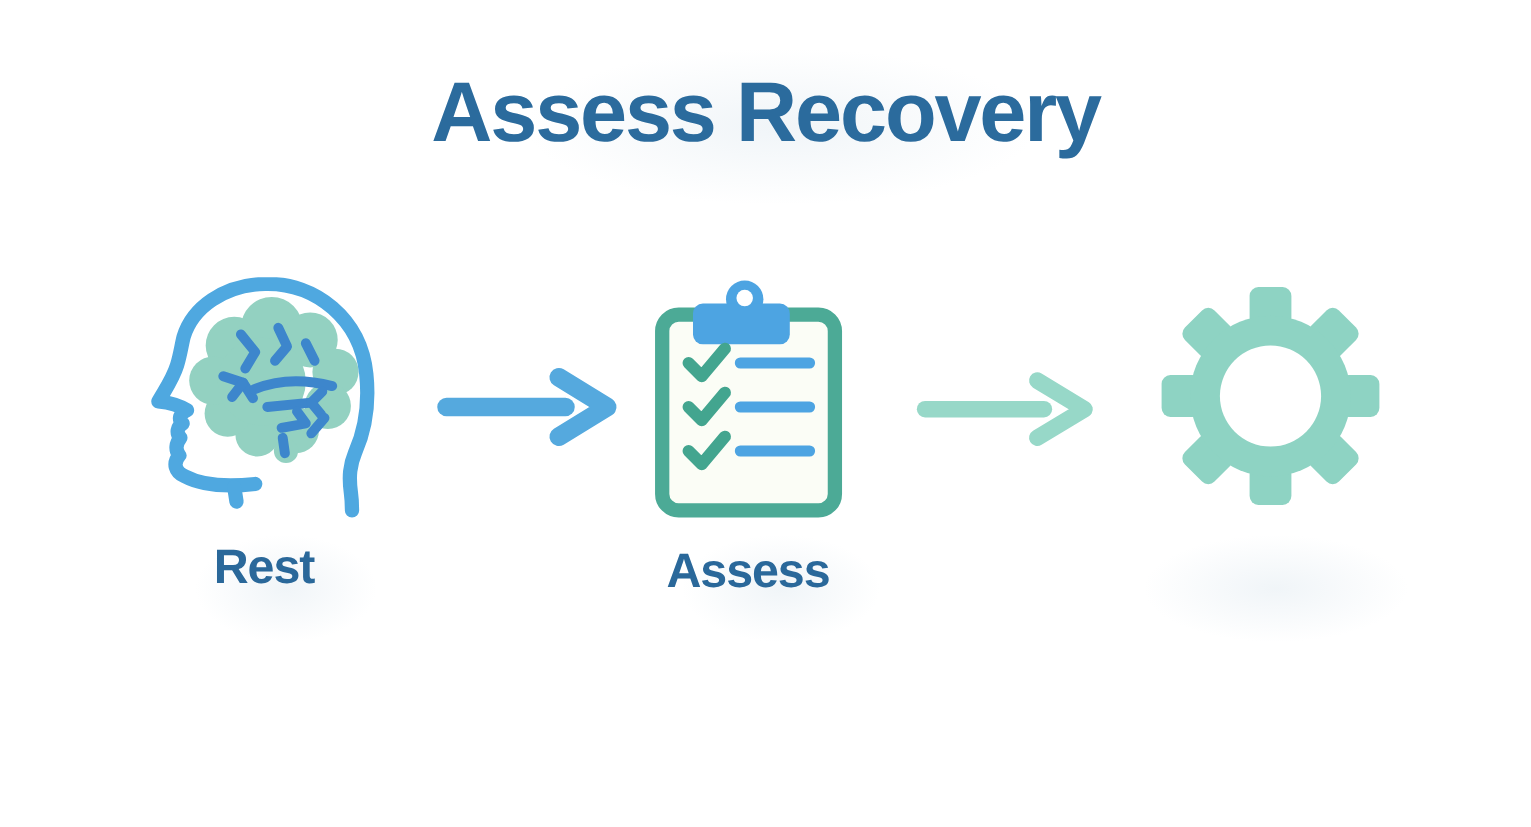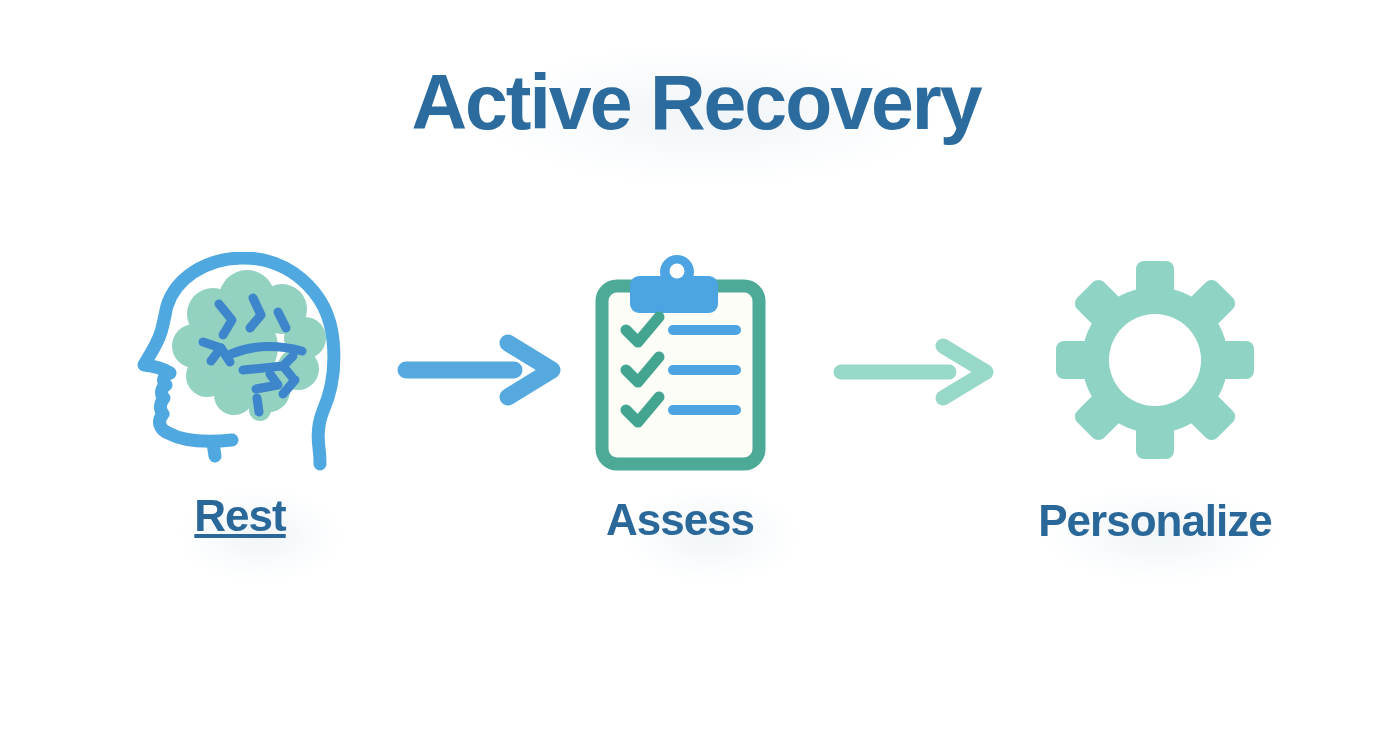--- a/index.html
+++ b/index.html
@@ -59,21 +59,21 @@
   .step-rest{left:115px;top:252px;}
   .step-assess{left:555px;top:246px;}
   .step-personalize{left:1030px;top:258px;}
   .step-label{
     font-size:44px;
     font-weight:bold;
     letter-spacing:-1px;
     color:var(--label-text);
     white-space:nowrap;
   }
-  .step-rest .step-label{margin-top:4px;text-decoration:underline;}
+  .step-rest .step-label{margin-top:4px;}
   .step-assess .step-label{margin-top:24px;}
   .step-personalize .step-label{margin-top:34px;}
 
   .arrow{position:absolute;}
   .arrow-1{left:396px;top:330px;}
   .arrow-2{left:831px;top:332px;}
 
   
   .head-stroke{fill:none;stroke:var(--head-outline);stroke-width:13;stroke-linecap:round;stroke-linejoin:round;}
   .brain-blob{fill:var(--brain-fill);}
@@ -91,21 +91,21 @@
 </head>
 <body>
 
 <div class="canvas">
 
   <div class="tint tint-title"></div>
   <div class="tint tint-rest"></div>
   <div class="tint tint-assess"></div>
   <div class="tint tint-personalize"></div>
 
-  <div class="page-title">Active Recovery</div>
+  <div class="page-title">Assess Recovery</div>
 
   <div class="step step-rest">
     <svg width="210" height="235" viewBox="0 0 210 235">
 
       <g>
         <circle class="brain-blob" cx="78" cy="62" r="26"></circle>
         <circle class="brain-blob" cx="112" cy="46" r="28"></circle>
         <circle class="brain-blob" cx="147" cy="57" r="25"></circle>
         <circle class="brain-blob" cx="170" cy="86" r="21"></circle>
         <circle class="brain-blob" cx="163" cy="117" r="21"></circle>
@@ -189,16 +189,15 @@
         <rect class="gear-body" x="81" y="3" width="38" height="36" rx="8" transform="rotate(90 100 102)"></rect>
         <rect class="gear-body" x="81" y="3" width="38" height="36" rx="8" transform="rotate(135 100 102)"></rect>
         <rect class="gear-body" x="81" y="3" width="38" height="36" rx="8" transform="rotate(180 100 102)"></rect>
         <rect class="gear-body" x="81" y="3" width="38" height="36" rx="8" transform="rotate(225 100 102)"></rect>
         <rect class="gear-body" x="81" y="3" width="38" height="36" rx="8" transform="rotate(270 100 102)"></rect>
         <rect class="gear-body" x="81" y="3" width="38" height="36" rx="8" transform="rotate(315 100 102)"></rect>
       </g>
       <circle class="gear-body" cx="100" cy="102" r="73"></circle>
       <circle class="gear-hole" cx="100" cy="102" r="46"></circle>
     </svg>
-    <div class="step-label">Personalize</div>
   </div>
 
 </div>
 
 </body></html>

